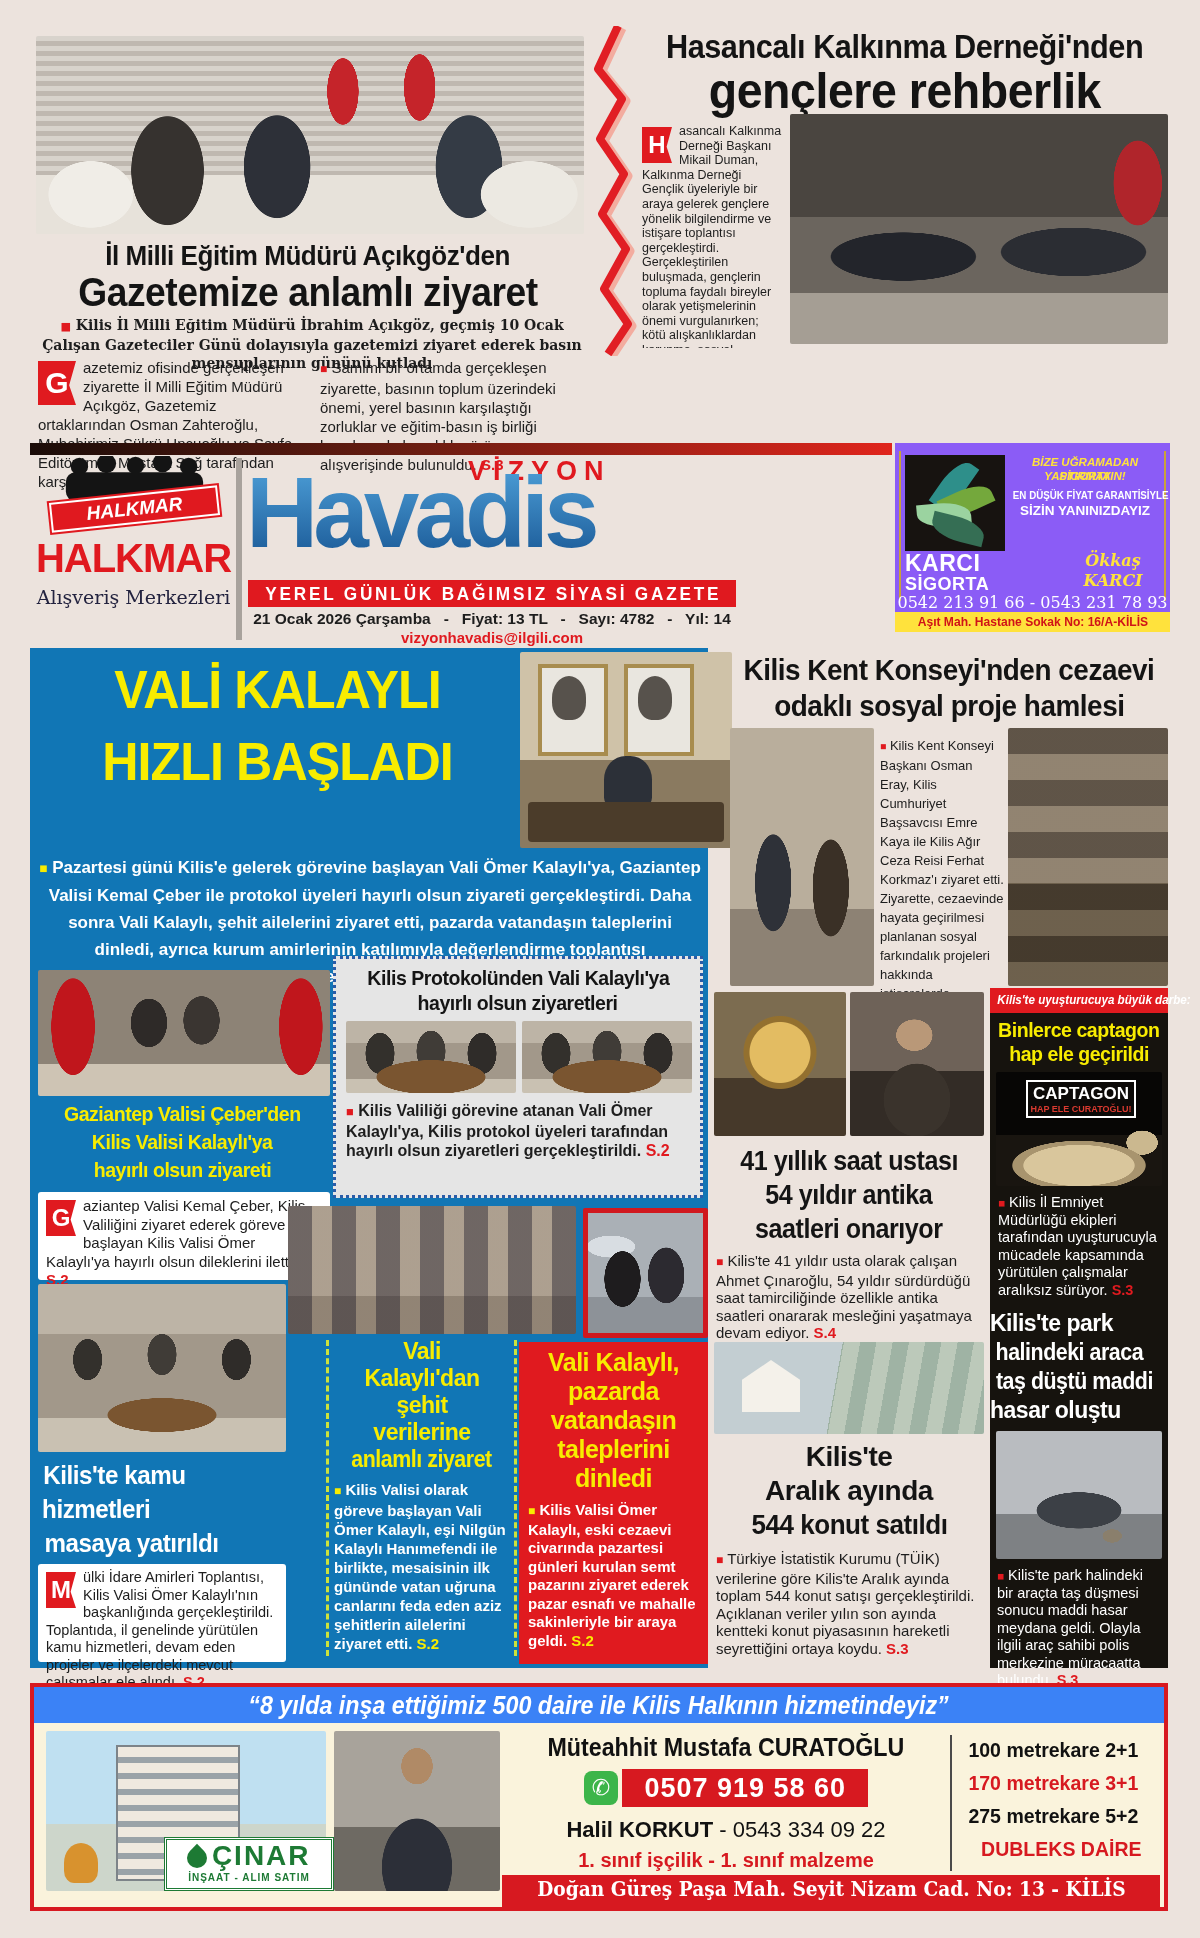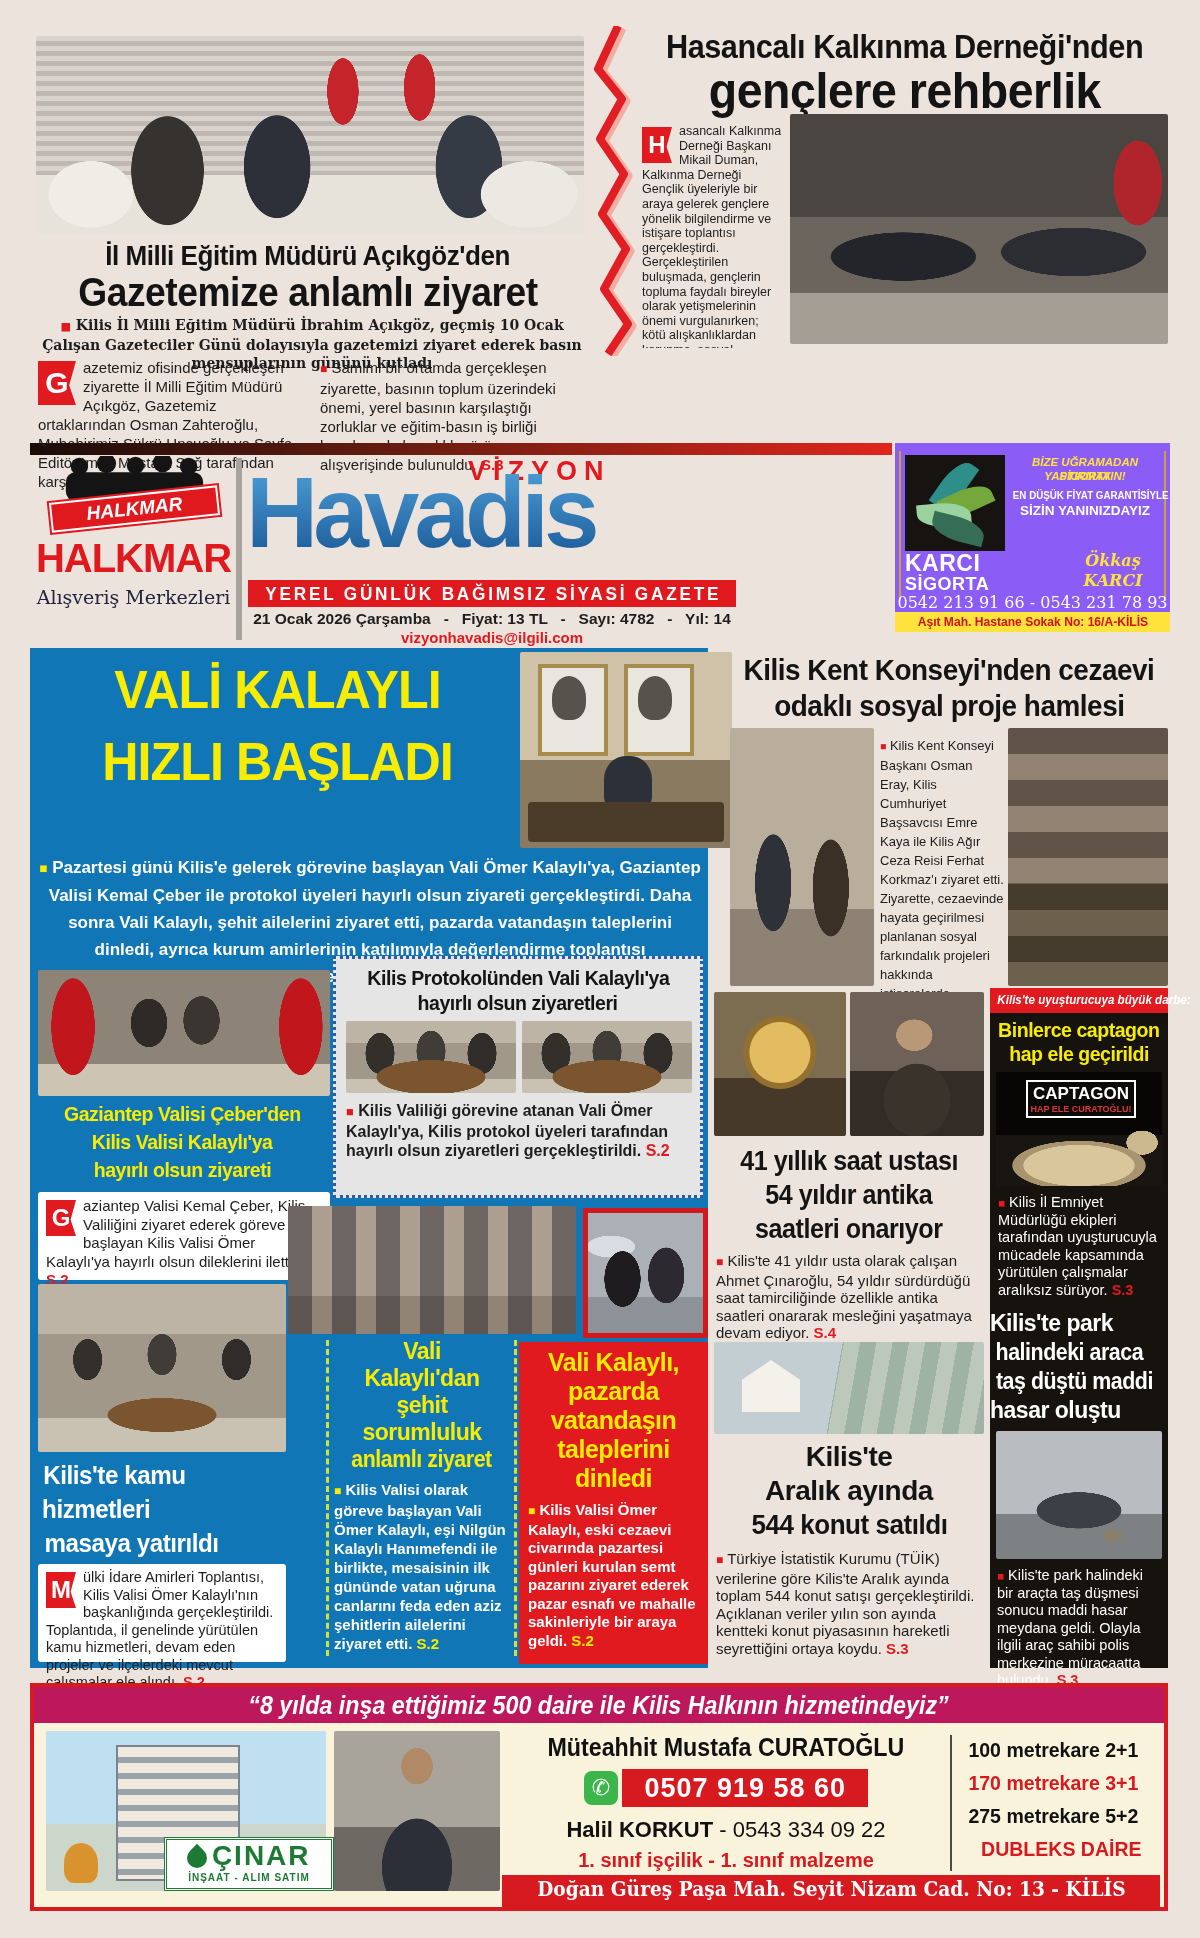--- a/index.html
+++ b/index.html
@@ -242,21 +242,21 @@
   </div>
 
   <div class="dash" style="left:296px;top:692px;height:316px"></div>
   <div class="dash" style="left:484px;top:692px;height:316px"></div>
 
   <div>
     <div class="abs yhl" style="left:302px;top:690px;width:180px;font-size:23px;line-height:27px">
       <div>Vali</div>
       <div>Kalaylı'dan</div>
       <div>şehit</div>
-      <div>sorumluluk</div>
+      <div>verilerine</div>
       <div><span class="cx">anlamlı ziyaret</span></div>
     </div>
     <div class="abs" style="left:304px;top:832px;width:176px;color:#fff;font-weight:800;font-size:15px;line-height:19px">
       <span class="buy">■</span> <span>Kilis Valisi olarak göreve başlayan Vali Ömer Kalaylı, eşi Nilgün Kalaylı Hanımefendi ile birlikte, mesaisinin ilk gününde vatan uğruna canlarını feda eden aziz şehitlerin ailelerini ziyaret etti.</span> <span class="refy">S.2</span>
     </div>
   </div>
 
   <div class="abs" style="left:489px;top:694px;width:189px;height:322px;background:#e01a1f">
     <div class="yhl" style="margin-top:6px;font-size:25px;line-height:29px">
       <div>Vali Kalaylı,</div>
@@ -329,21 +329,21 @@
     <div><span class="cx">taş düştü maddi</span></div>
     <div>hasar oluştu</div>
   </div>
   <div class="ph" id="ph-car" style="position:relative;left:6px;margin-top:6px;width:166px;height:128px"></div>
   <div style="padding:8px 7px 0;color:#fff;font-size:14.5px;line-height:17.5px">
     <span class="bu">■</span> <span>Kilis'te park halindeki bir araçta taş düşmesi sonucu maddi hasar meydana geldi. Olayla ilgili araç sahibi polis merkezine müracaatta bulundu.</span> <span class="ref">S.3</span>
   </div>
 </aside>
 
 <footer class="abs" style="left:30px;top:1683px;width:1138px;height:228px;background:#faf3dc;border:4px solid #d71920;box-sizing:border-box">
-  <div class="ctr" style="height:36px;background:#be185d;color:#fff;font:italic 800 25px/36px 'Liberation Sans',sans-serif"><span class="cx">“8 yılda inşa ettiğimiz 500 daire ile Kilis Halkının hizmetindeyiz”</span></div>
+  <div class="ctr" style="height:36px;background:#3b82f6;color:#fff;font:italic 800 25px/36px 'Liberation Sans',sans-serif"><span class="cx">“8 yılda inşa ettiğimiz 500 daire ile Kilis Halkının hizmetindeyiz”</span></div>
 
   <div class="ph" id="ph-building" style="left:12px;top:44px;width:280px;height:160px">
     <div class="tower"></div>
     <div class="tree" style="left:18px"></div>
     <div class="tree" style="right:22px;background:#c8862a"></div>
   </div>
   <div class="abs" style="left:130px;top:150px;width:170px;height:54px;background:#fff;border:3px double #1d7a34;box-sizing:border-box;text-align:center">
     <span style="display:inline-block;width:20px;height:20px;background:#1d7a34;border-radius:0 50% 50% 50%;transform:rotate(45deg);margin-top:4px;vertical-align:middle"></span>
     <span style="color:#1d7a34;font-weight:800;font-size:28px;letter-spacing:2px;vertical-align:middle">ÇINAR</span>
     <div style="color:#1d7a34;font-weight:700;font-size:10px;letter-spacing:1px">İNŞAAT - ALIM SATIM</div>

